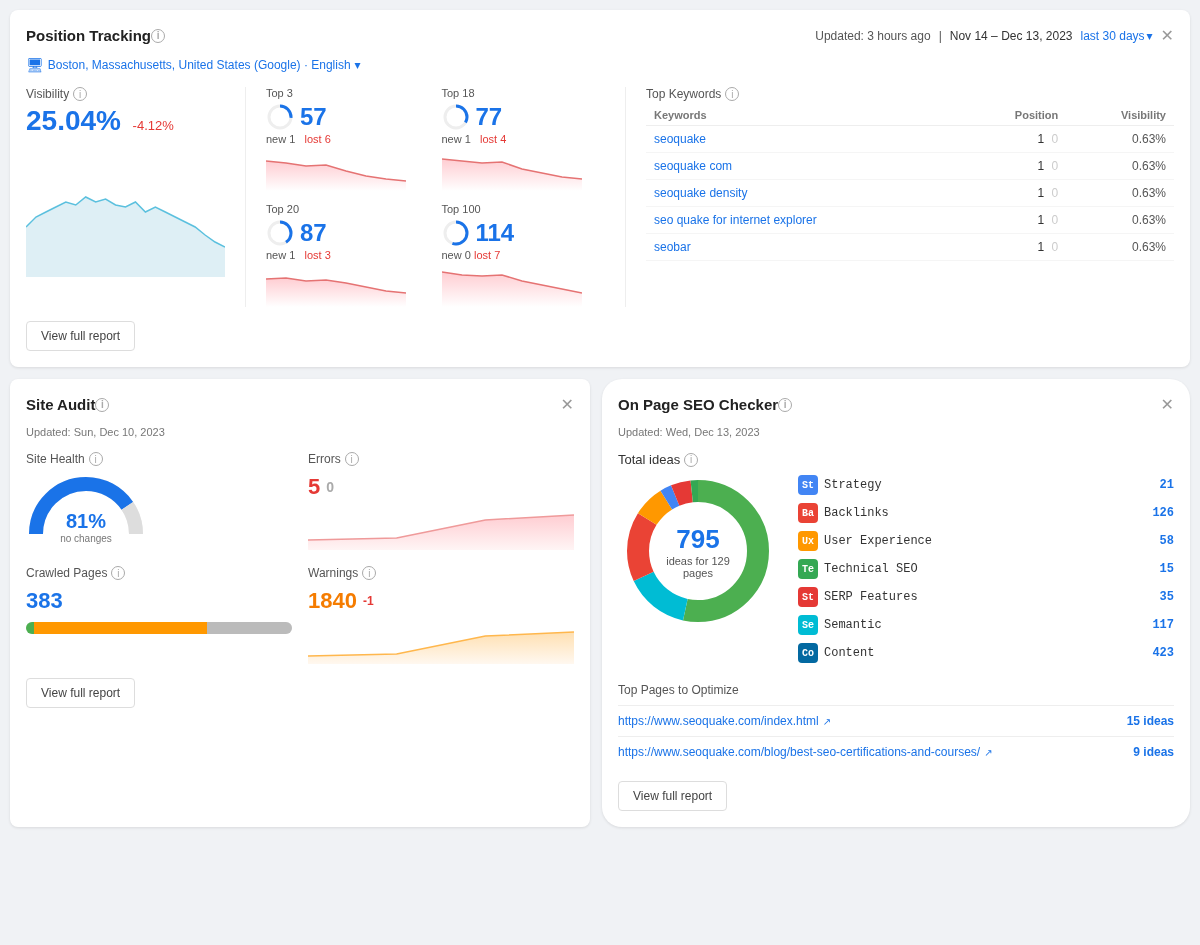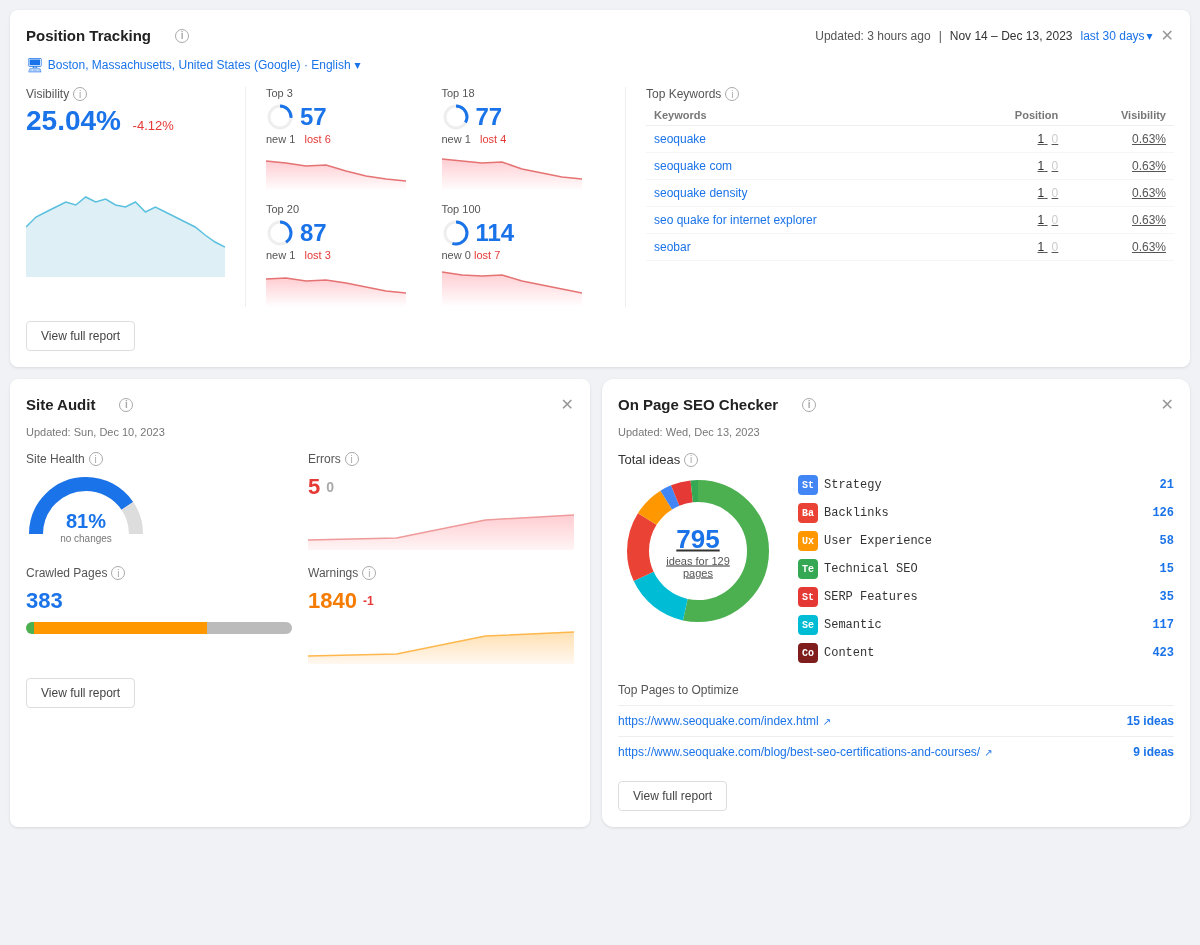--- a/index.html
+++ b/index.html
@@ -4,21 +4,21 @@
   <style>
     * { box-sizing: border-box; margin: 0; padding: 0; }
     body { font-family: Arial, sans-serif; background: #f0f2f5; font-size: 13px; color: #333; }
 
     .page { width: 1200px; min-height: 945px; background: #f0f2f5; padding: 10px; }
 
     
     .card { background: #fff; border-radius: 8px; padding: 16px; margin-bottom: 12px; box-shadow: 0 1px 3px rgba(0,0,0,0.1); }
 
     .card-header { display: flex; align-items: center; justify-content: space-between; margin-bottom: 12px; }
-    .card-title { font-size: 15px; font-weight: 600; color: #222; display: flex; align-items: center; gap: 24px; }
+    .card-title { font-size: 15px; font-weight: 600; color: #222; display: flex; align-items: center; gap: 0; }
     .info-icon { display: inline-flex; align-items: center; justify-content: center; width: 14px; height: 14px; border-radius: 50%; border: 1px solid #aaa; color: #aaa; font-size: 10px; cursor: pointer; }
     .close-icon { cursor: pointer; color: #999; font-size: 16px; }
     .header-right { display: flex; align-items: center; gap: 8px; font-size: 12px; color: #555; }
     .date-range { color: #333; }
     .last-days { color: #1a73e8; cursor: pointer; display: flex; align-items: center; gap: 2px; }
 
     .location-bar { display: flex; align-items: center; gap: 4px; margin-bottom: 14px; font-size: 12px; color: #1a73e8; cursor: pointer; }
     .monitor-icon { color: #1a73e8; font-size: 14px; }
 
     
@@ -47,30 +47,30 @@
     .kw-new-lost .lost { color: #e53935; }
     .kw-sparkline { margin-top: 6px; height: 40px; }
     .kw-sparkline svg { width: 140px; height: 40px; }
 
     
     .tk-table { width: 100%; border-collapse: collapse; }
     .tk-table th { font-size: 11px; color: #777; font-weight: 700; padding: 4px 8px; text-align: left; border-bottom: 1px solid #eee; }
     .tk-table th.num { text-align: right; }
     .tk-table td { padding: 6px 8px; border-bottom: 1px solid #f5f5f5; font-size: 12px; }
     .tk-table td.link { color: #1a73e8; }
-    .tk-table td.num { text-align: right; color: #555; text-decoration: underline; }
+    .tk-table td.num { text-align: right; color: #555; }
     .tk-table td .pos { color: #333; }
     .tk-table td .zero { color: #ccc; margin-left: 4px; }
 
     .view-report-btn { display: inline-flex; align-items: center; padding: 7px 14px; border: 1px solid #ddd; border-radius: 4px; font-size: 12px; color: #444; cursor: pointer; background: #fff; margin-top: 14px; }
 
     
     .bottom-row { display: flex; gap: 12px; }
     .site-audit-card { flex: 0 0 580px; background: #fff; border-radius: 8px; padding: 16px; box-shadow: 0 1px 3px rgba(0,0,0,0.1); }
-    .seo-checker-card { flex: 1; background: #fff; border-radius: 12px; padding: 16px; box-shadow: 0 1px 3px rgba(0,0,0,0.1); }
+    .seo-checker-card { flex: 1; background: #fff; border-radius: 20px; padding: 16px; box-shadow: 0 1px 3px rgba(0,0,0,0.1); }
 
     .updated-text { font-size: 11px; color: #777; margin-bottom: 14px; }
 
     
     .audit-grid { display: grid; grid-template-columns: 1fr 1fr; gap: 16px; }
     .audit-section-title { font-size: 12px; color: #555; display: flex; align-items: center; gap: 4px; margin-bottom: 8px; }
     .health-percent { font-size: 20px; font-weight: 700; color: #1a73e8; }
     .health-label { font-size: 10px; color: #777; }
 
     
@@ -88,21 +88,21 @@
     .crawled-bar-seg2 { background: #ff9800; width: 65%; }
     .crawled-bar-seg3 { background: #bbb; width: 32%; }
 
     
     .area-chart { height: 50px; }
     .area-chart svg { width: 100%; height: 50px; }
 
     
     .total-ideas-section { display: flex; gap: 20px; align-items: flex-start; margin-bottom: 16px; }
     .donut-wrapper { position: relative; width: 160px; height: 160px; flex-shrink: 0; }
-    .donut-center-text { position: absolute; top: 50%; left: 50%; transform: translate(-50%, -50%); text-align: center; text-decoration: underline; }
+    .donut-center-text { position: absolute; top: 50%; left: 50%; transform: translate(-50%, -50%); text-align: center; }
     .donut-num { font-size: 26px; font-weight: 700; color: #1a73e8; }
     .donut-sub { font-size: 11px; color: #555; }
 
     .ideas-legend { flex: 1; font-family: Liberation Mono, monospace; }
     .legend-item { display: flex; align-items: center; justify-content: space-between; padding: 4px 0; font-size: 12px; }
     .legend-left { display: flex; align-items: center; gap: 6px; }
     .legend-badge { width: 20px; height: 20px; border-radius: 4px; display: flex; align-items: center; justify-content: center; font-size: 10px; font-weight: 700; color: #fff; flex-shrink: 0; }
     .legend-count { font-weight: 600; color: #1a73e8; }
 
     .top-pages-section { }
@@ -517,21 +517,21 @@
     </div>
             <div class="legend-item">
       <div class="legend-left">
         <div class="legend-badge" style="background:#00bcd4">Se</div>
         <span>Semantic</span>
       </div>
       <span class="legend-count">117</span>
     </div>
             <div class="legend-item">
       <div class="legend-left">
-        <div class="legend-badge" style="background:#7f1d1d">Co</div>
+        <div class="legend-badge" style="background:#0369a1">Co</div>
         <span>Content</span>
       </div>
       <span class="legend-count">423</span>
     </div>
           </div>
       </div>
 
       
       <div class="top-pages-section">
         <div class="top-pages-title">Top Pages to Optimize</div>

